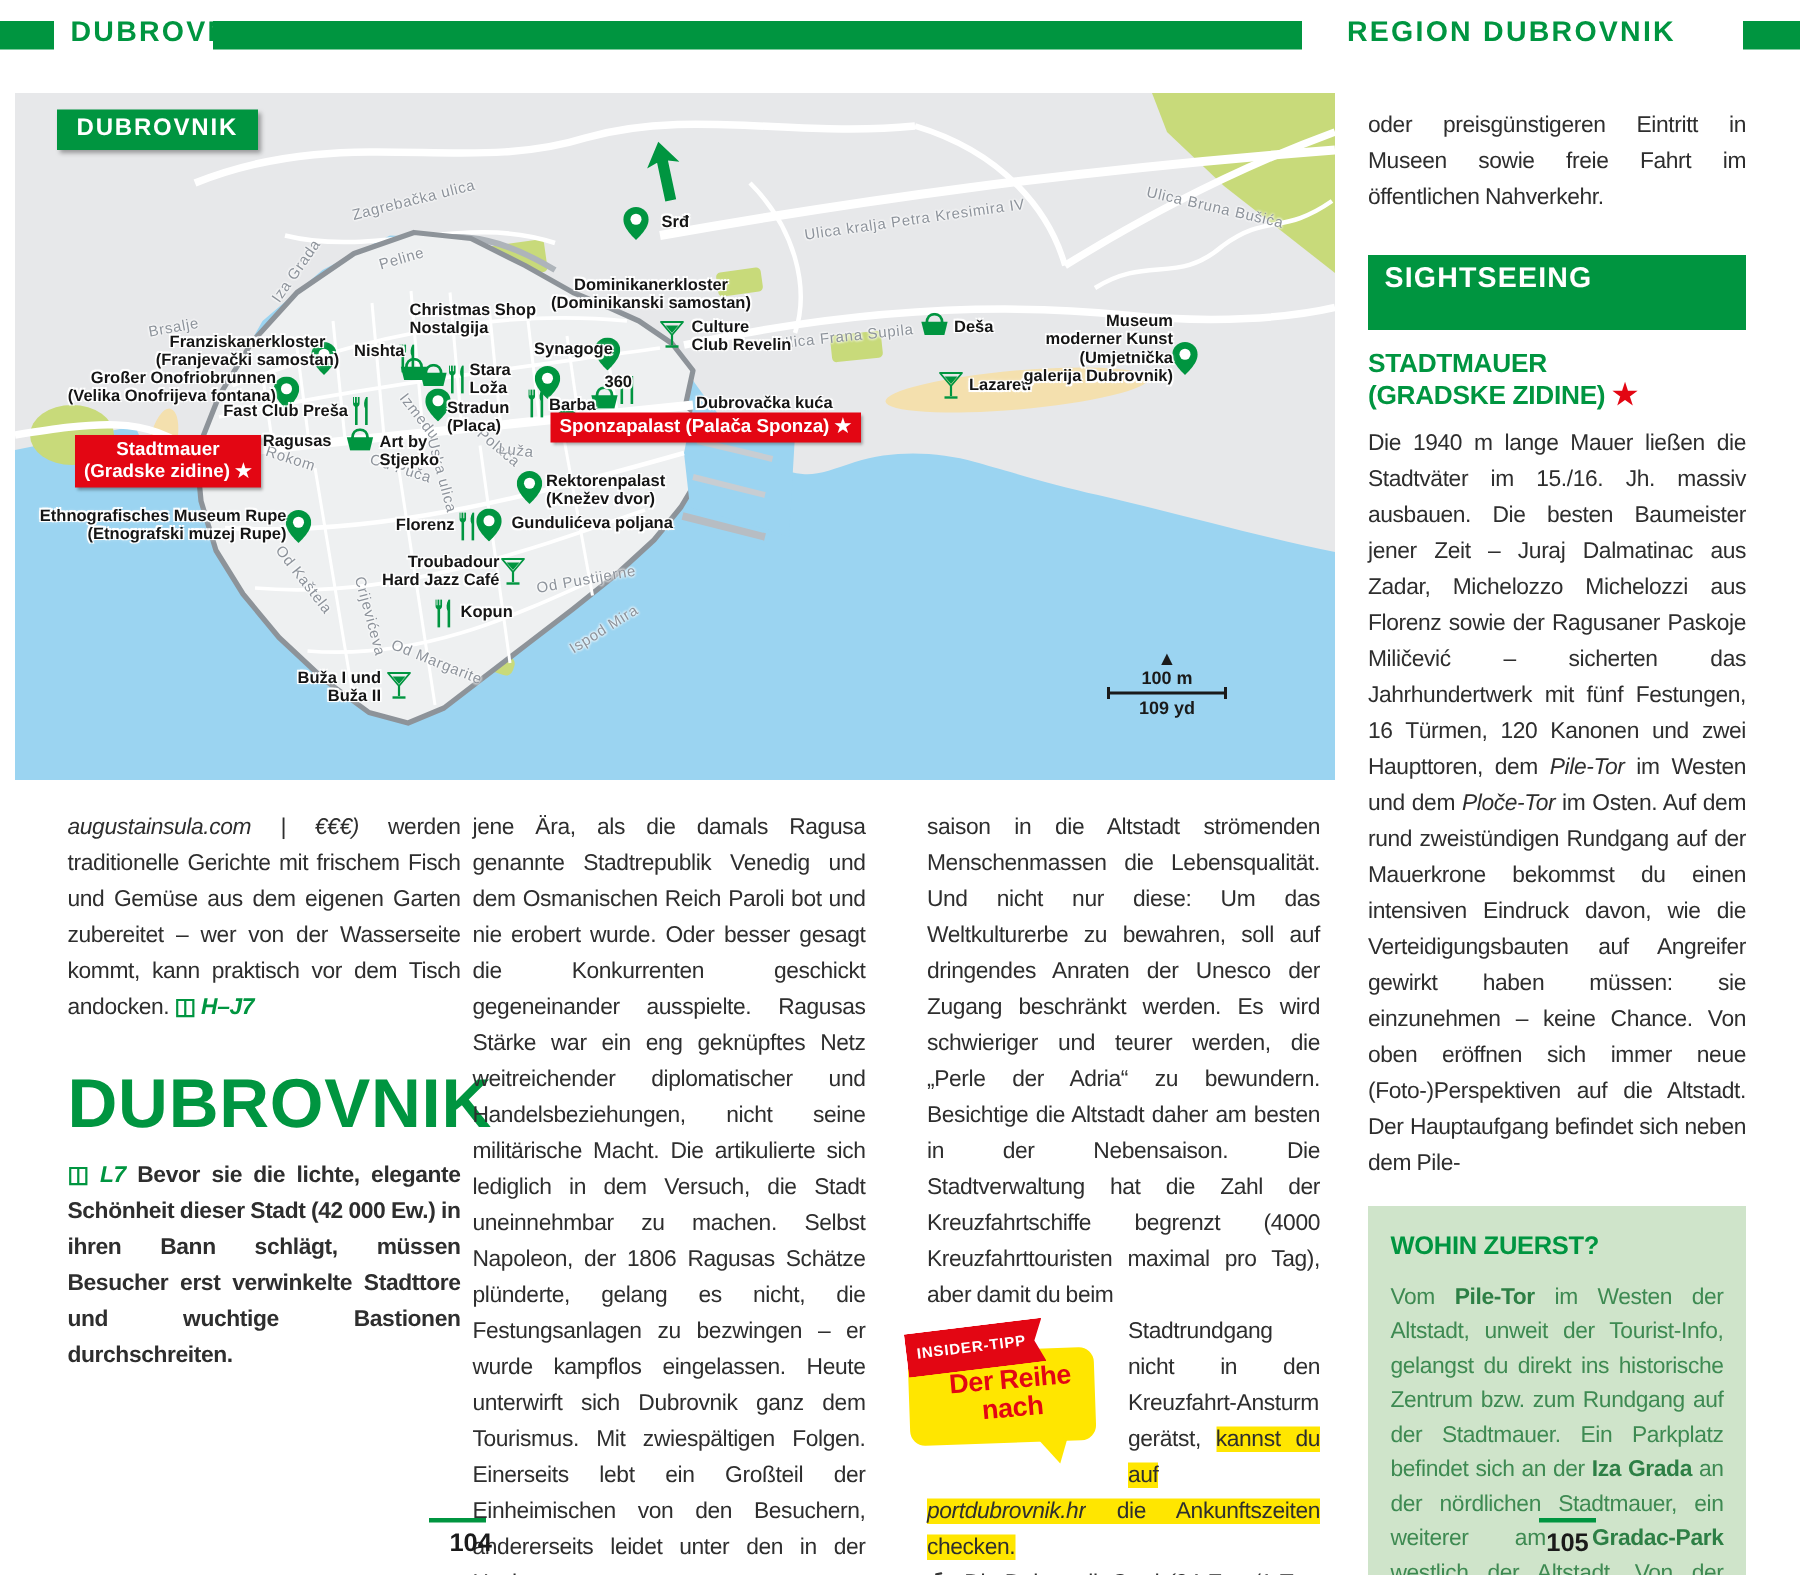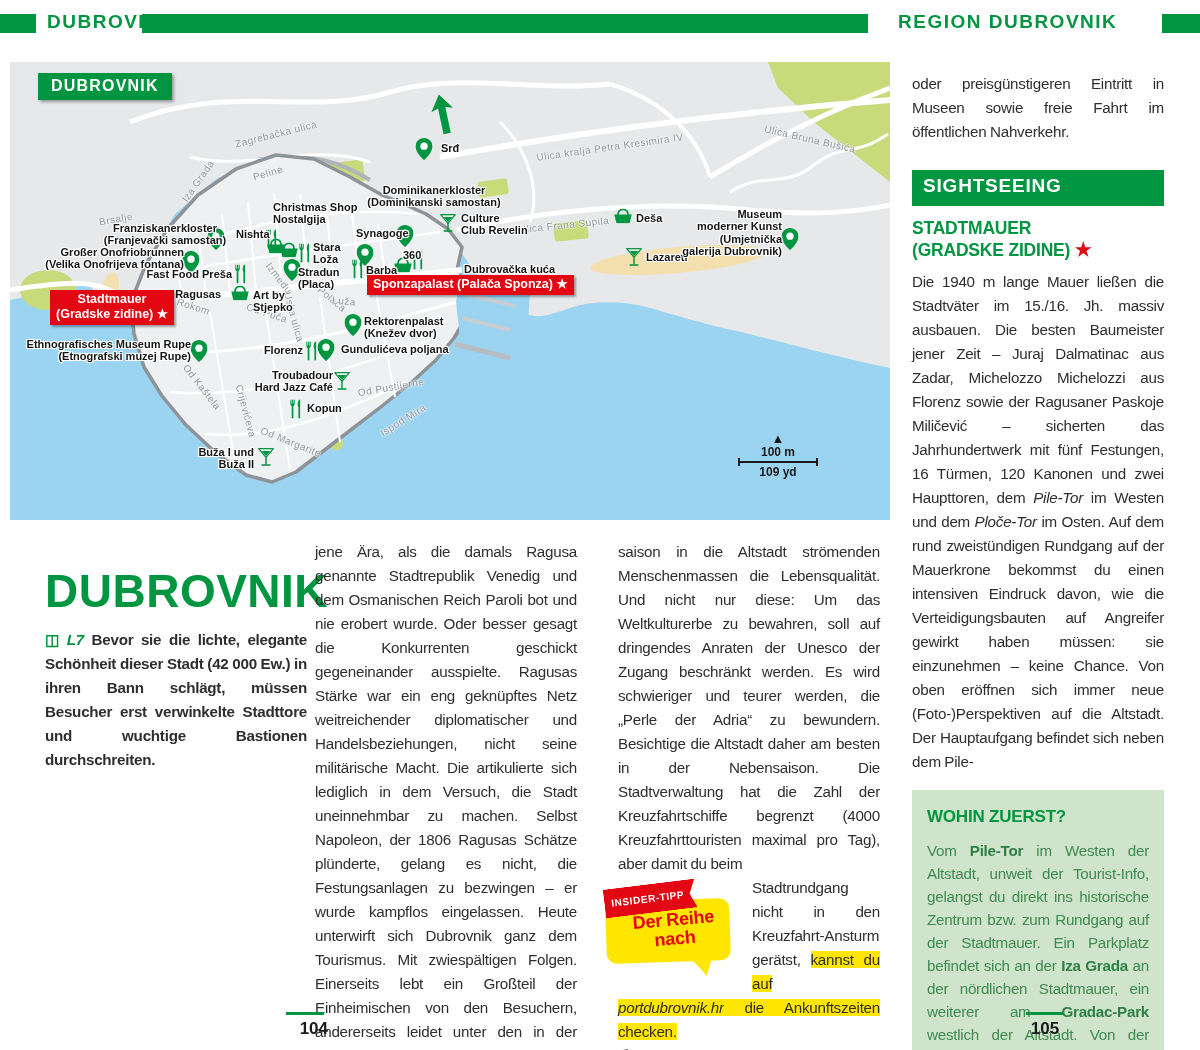--- a/index.html
+++ b/index.html
@@ -73,21 +73,21 @@
   .tip-bubble::after{content:""; position:absolute; bottom:-15px; right:22px; width:0; height:0;
     border-left:20px solid transparent; border-top:17px solid var(--hl); transform:skewX(-18deg);}
   .tip-text{display:block; padding:11px 4px 0 16px; color:var(--red); font-weight:800; font-size:18px;
     line-height:1.05; text-align:center; transform:rotate(-3deg);}
   .tip-ribbon{position:absolute; top:6px; left:0; background:var(--red); color:#fff; font-size:10px;
     font-weight:700; letter-spacing:.6px; padding:2.5px 12px 2.5px 7px; transform:rotate(-7deg);
     clip-path:polygon(0 0,100% 0,93% 50%,100% 100%,0 100%); z-index:2;}
 
   
   .sec-header{background:var(--green); color:#fff; font-weight:700; font-size:19px; letter-spacing:.8px;
-    padding:5px 11px 9px; margin:26px 0 12px;}
+    padding:5px 11px 23px; margin:26px 0 12px;}
   .sight-title{color:var(--green); font-weight:800; font-size:17.5px; line-height:1.2;
     white-space:pre-line; margin-bottom:8px; letter-spacing:-.2px;}
   .sight-title .star{color:var(--red); font-size:19px;}
   .wohin{background:#cfe4ca; margin-top:16px; padding:17px 15px 24px;
     clip-path:polygon(0 0,100% 0,100% calc(100% - 10px),94% 100%,88% calc(100% - 7px),81% 100%,
       74% calc(100% - 8px),67% 100%,60% calc(100% - 6px),53% 100%,46% calc(100% - 8px),39% 100%,
       32% calc(100% - 6px),25% 100%,18% calc(100% - 8px),11% 100%,5% calc(100% - 6px),0 100%);}
   .wohin-title{color:var(--green); font-weight:800; font-size:17px; letter-spacing:-.2px; margin-bottom:12px;}
   .wohin p.body{color:#3e8a52; font-size:15.2px; line-height:23px;}
   .wohin .s-b{color:#2d7f45;}
@@ -229,21 +229,21 @@
             <path d="M12 0C5.4 0 0 5.3 0 11.8 0 20.6 12 31 12 31s12-10.4 12-19.2C24 5.3 18.6 0 12 0z" fill="#009540"></path>
             <circle cx="12" cy="11.5" r="5.2" fill="#fff"></circle>
           </svg></span>
         <span class="mk-lb al-r" style="right: 706px; top: 184px;">Großer Onofriobrunnen
 (Velika Onofrijeva fontana)</span>
         <span class="mk-ic" style="left: 231px; top: 212px;"><svg width="13" height="19" viewBox="0 0 18 26">
             <line x1="4.2" y1="8" x2="4.2" y2="26" stroke="#009540" stroke-width="2.4"></line>
             <path d="M1.2 0v6.2c0 1.7 1.3 3 3 3s3-1.3 3-3V0H5.6v5.4h-.9V0H3v5.4h-.9V0z" fill="#009540"></path>
             <path d="M13.2 0c-2.1 3.8-2.4 7.7-.9 10.6V26h2.4V0z" fill="#009540"></path>
           </svg></span>
-        <span class="mk-lb al-r" style="right: 658px; top: 206px;">Fast Food Preša</span>
+        <span class="mk-lb al-r" style="right: 658px; top: 206px;">Fast Club Preša</span>
         <span class="mk-ic" style="left: 230px; top: 231px;"><svg width="19" height="15" viewBox="0 0 26 20">
             <path d="M6 9C6 4 9 1 13 1s7 3 7 8" fill="none" stroke="#009540" stroke-width="2.6"></path>
             <path d="M1 8h24l-3 12H4z" fill="#009540"></path>
           </svg></span>
         <span class="mk-lb al-r" style="right: 669px; top: 226px;">Ragusas</span>
         <span class="mk-ic" style="left: 282px; top: 208px;"><svg width="17" height="22" viewBox="0 0 24 31">
             <path d="M12 0C5.4 0 0 5.3 0 11.8 0 20.6 12 31 12 31s12-10.4 12-19.2C24 5.3 18.6 0 12 0z" fill="#009540"></path>
             <circle cx="12" cy="11.5" r="5.2" fill="#fff"></circle>
           </svg></span>
         <span class="mk-lb al-l" style="left: 243px; top: 227px;">Art by
@@ -370,20 +370,21 @@
       </div>
     <div class="map-scale">
       <div class="north">▲</div>
       <div class="scale-m">100 m</div>
       <div class="scale-line"></div>
       <div class="scale-yd">109 yd</div>
     </div>
   </section>
 
   <div class="col c1">
+    <p class="body"><span class="s-i">augustainsula.com | €€€)</span><span class="s-p"> werden traditionelle Gerichte mit frischem Fisch und Gemüse aus dem eigenen Garten zubereitet – wer von der Wasserseite kommt, kann praktisch vor dem Tisch andocken. </span><span class="s-ref">◫ </span><span class="s-ref-i">H–J7</span></p>
     <h1 class="big">DUBROVNIK</h1>
     <p class="body lead"><span class="s-ref">◫ </span><span class="s-ref-bi">L7 </span><span class="s-b">Bevor sie die lichte, elegante Schönheit dieser Stadt (42 000 Ew.) in ihren Bann schlägt, müssen Besucher erst verwinkelte Stadttore und wuchtige Bastionen durchschreiten.</span></p>
   </div>
 
   <div class="col c2">
     <p class="body"><span class="s-p">jene Ära, als die damals Ragusa genannte Stadtrepublik Venedig und dem Osmanischen Reich Paroli bot und nie erobert wurde. Oder besser gesagt die Konkurrenten geschickt gegeneinander ausspielte. Ragusas Stärke war ein eng geknüpftes Netz weitreichender diplomatischer und Handelsbeziehungen, nicht seine militärische Macht. Die artikulierte sich lediglich in dem Versuch, die Stadt uneinnehmbar zu machen. Selbst Napoleon, der 1806 Ragusas Schätze plünderte, gelang es nicht, die Festungsanlagen zu bezwingen – er wurde kampflos eingelassen. Heute unterwirft sich Dubrovnik ganz dem Tourismus. Mit zwiespältigen Folgen. Einerseits lebt ein Großteil der Einheimischen von den Besuchern, andererseits leidet unter den in der Hoch-</span></p>
   </div>
 
   <div class="col c3">
     <p class="body"><span class="s-p">saison in die Altstadt strömenden Menschenmassen die Lebensqualität. Und nicht nur diese: Um das Weltkulturerbe zu bewahren, soll auf dringendes Anraten der Unesco der Zugang beschränkt werden. Es wird schwieriger und teurer werden, die „Perle der Adria“ zu bewundern. Besichtige die Altstadt daher am besten in der Nebensaison. Die Stadtverwaltung hat die Zahl der Kreuzfahrtschiffe begrenzt (4000 Kreuzfahrttouristen maximal pro Tag), aber damit du beim</span></p>

